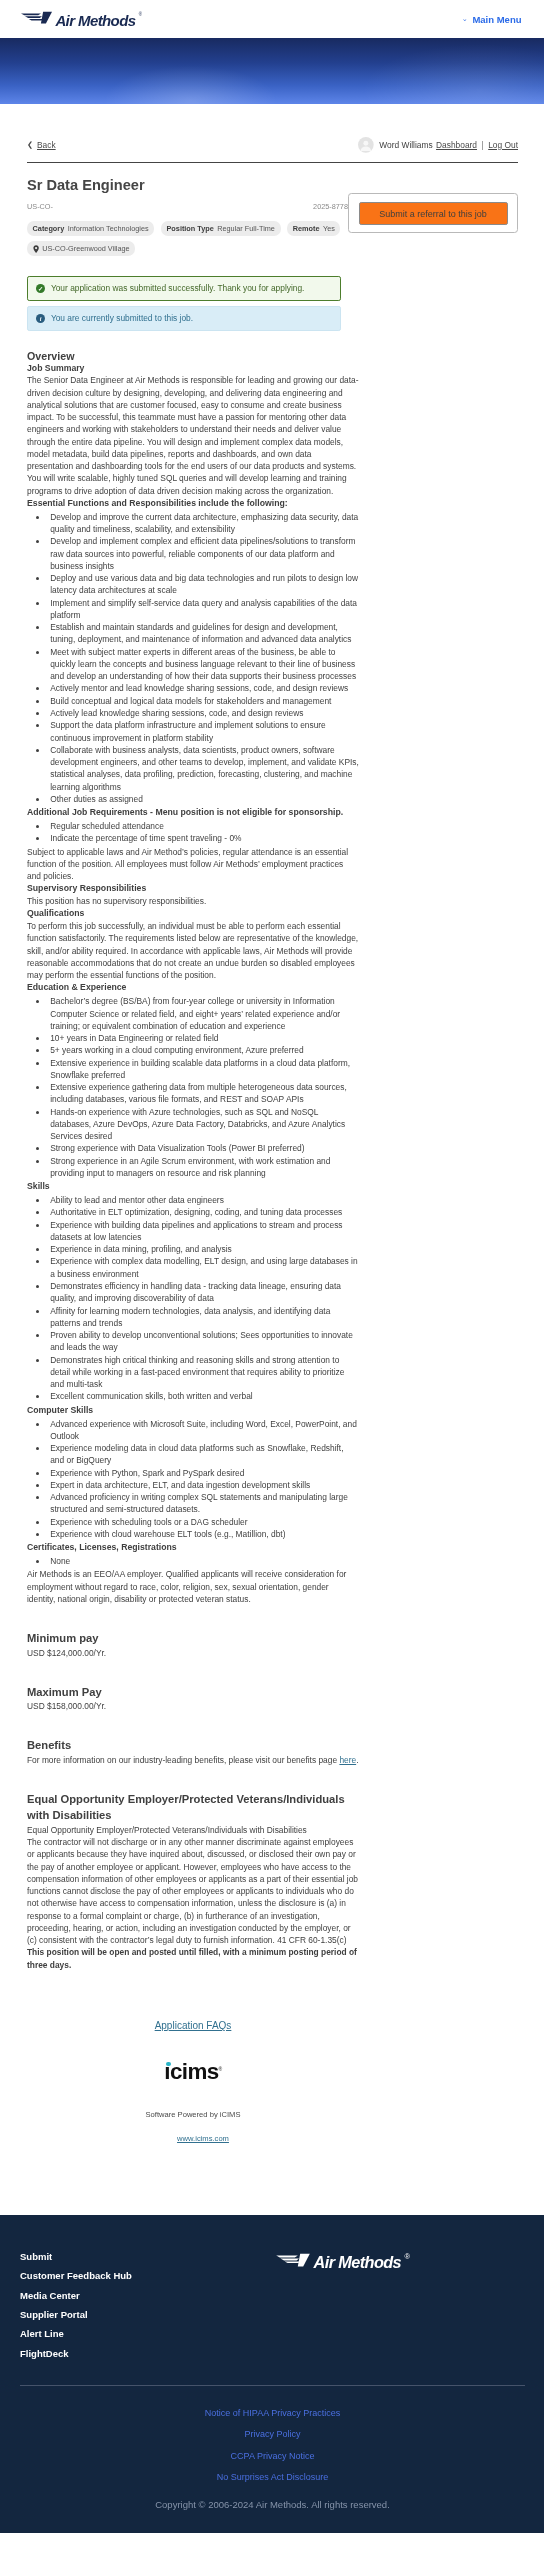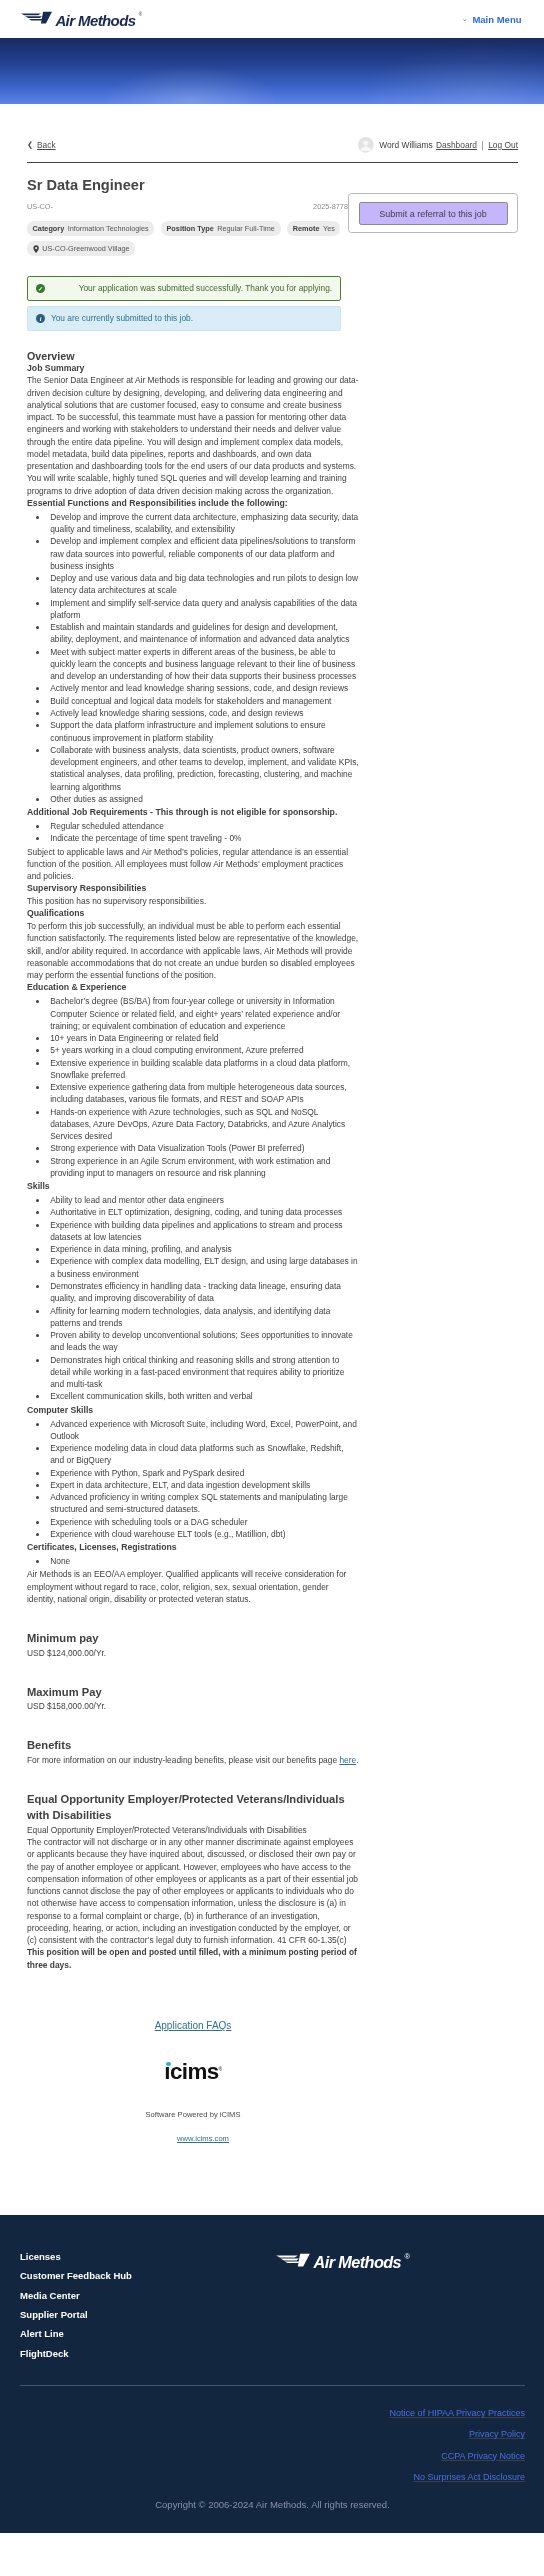--- a/index.html
+++ b/index.html
@@ -36,24 +36,24 @@
   .job-head { display:flex; margin-top:14.6px; }
   .job-left { width:321px; flex:none; }
   h1.job-title { font-size:14.6px; font-weight:700; color:#464646; margin:0 0 9px 0; }
   .meta-row { display:flex; justify-content:space-between; font-size:7.3px; color:#8a8a8a; margin-bottom:10px; }
   .tags { display:flex; gap:6.7px; margin-bottom:5.6px; flex-wrap:wrap; }
   .tag { background:#ececec; border-radius:7px; padding:2.8px 5.6px; font-size:7.3px; color:#555; display:flex; gap:3.4px; align-items:center; }
   .tag b { color:#3c3c3c; }
   .pin-icon { width:6.2px; height:8.4px; flex:none; }
 
   .referral-card { margin-left:auto; width:179px; height:40px; border:0.6px solid #b9b9b9; border-radius:3.4px; padding:8.4px 9.5px; margin-top:15.7px; background:#fff; }
-  .referral-btn { width:100%; height:22.4px; background:#c4b5fd; border:0.6px solid #8a8a8a; border-radius:2.2px; font-size:9px; color:#3f3f3f; font-family:"Liberation Sans",sans-serif; cursor:pointer; }
+  .referral-btn { width:100%; height:22.4px; background:#f97316; border:0.6px solid #8a8a8a; border-radius:2.2px; font-size:9px; color:#3f3f3f; font-family:"Liberation Sans",sans-serif; cursor:pointer; }
 
   .alert { width:314px; border-radius:2.2px; padding:6.2px 7.8px; font-size:8.4px; display:flex; align-items:center; gap:5.6px; }
-  .alert-success { margin-top:14.6px; background:#f2f9ec; border:0.6px solid #4c7d2c; color:#44682a;justify-content:space-between; }
+  .alert-success { margin-top:14.6px; background:#f2f9ec; border:0.6px solid #4c7d2c; color:#44682a; }
   .alert-info { margin-top:5.6px; background:#d9edf7; border:0.6px solid #cbe4f1; color:#31708f; }
   .badge-icon { width:9.5px; height:9.5px; border-radius:50%; color:#fff; font-size:6.2px; line-height:9.5px; text-align:center; flex:none; font-weight:700; }
   .badge-check { background:#357a2b; }
   .badge-info { background:#2a5d7f; font-style:italic; font-family:"Liberation Serif",serif; }
 
   h2.sec { font-size:10.7px; font-weight:700; color:#404040; margin:19px 0 0 0; }
   .desc { width:332px; font-size:8.4px; line-height:1.46; color:#3f3f3f; }
   .desc p { margin:0; }
   .bold { font-weight:700; }
   .sub-head { font-weight:700; font-size:8.7px; }
@@ -76,21 +76,21 @@
 
   
   .spacer { height:72px; }
   .site-footer { background:#13263f; padding:36px 20px 0 20px; height:318px; }
   .footer-top { display:flex; }
   .footer-links { display:flex; flex-direction:column; gap:8.4px; }
   .f-link { color:#ffffff; font-weight:700; font-size:9.5px; text-decoration:none; }
   .footer-logo { margin-left:auto; margin-right:115px; display:flex; align-items:flex-start; gap:3.4px; color:#fff; margin-top:1.1px; }
   .footer-logo .logo-text { font-size:16.3px; color:#fff; }
   .footer-divider { border:none; border-top:0.6px solid #45536a; margin:26px 0 0 0; }
-  .legal { text-align:right; margin-top:22.4px; display:flex; flex-direction:column; gap:11.2px;text-decoration:underline; }
+  .legal { text-align:center; margin-top:22.4px; display:flex; flex-direction:column; gap:11.2px; }
   .legal a { color:#4a6fe0; font-size:9px; text-decoration:none; }
   .copyright { text-align:center; color:#8593a9; font-size:9.5px; margin-top:17px; }
 </style>
 </head>
 <body>
 
 <div class="page">
 
   <header class="site-header">
     <div class="logo">
@@ -181,31 +181,31 @@
     <div class="desc">
       <p class="sub-head mt2">Job Summary</p>
       <p>The Senior Data Engineer at Air Methods is responsible for leading and growing our data-driven decision culture by designing, developing, and delivering data engineering and analytical solutions that are customer focused, easy to consume and create business impact. To be successful, this teammate must have a passion for mentoring other data engineers and working with stakeholders to understand their needs and deliver value through the entire data pipeline. You will design and implement complex data models, model metadata, build data pipelines, reports and dashboards, and own data presentation and dashboarding tools for the end users of our data products and systems. You will write scalable, highly tuned SQL queries and will develop learning and training programs to drive adoption of data driven decision making across the organization.</p>
 
       <p class="sub-head mt1">Essential Functions and Responsibilities include the following:</p>
       <ul>
           <li>Develop and improve the current data architecture, emphasizing data security, data quality and timeliness, scalability, and extensibility</li>
           <li>Develop and implement complex and efficient data pipelines/solutions to transform raw data sources into powerful, reliable components of our data platform and business insights</li>
           <li>Deploy and use various data and big data technologies and run pilots to design low latency data architectures at scale</li>
           <li>Implement and simplify self-service data query and analysis capabilities of the data platform</li>
-          <li>Establish and maintain standards and guidelines for design and development, ability, deployment, and maintenance of information and advanced data analytics</li>
+          <li>Establish and maintain standards and guidelines for design and development, tuning, deployment, and maintenance of information and advanced data analytics</li>
           <li>Meet with subject matter experts in different areas of the business, be able to quickly learn the concepts and business language relevant to their line of business and develop an understanding of how their data supports their business processes</li>
           <li>Actively mentor and lead knowledge sharing sessions, code, and design reviews</li>
           <li>Build conceptual and logical data models for stakeholders and management</li>
           <li>Actively lead knowledge sharing sessions, code, and design reviews</li>
           <li>Support the data platform infrastructure and implement solutions to ensure continuous improvement in platform stability</li>
           <li>Collaborate with business analysts, data scientists, product owners, software development engineers, and other teams to develop, implement, and validate KPIs, statistical analyses, data profiling, prediction, forecasting, clustering, and machine learning algorithms</li>
           <li>Other duties as assigned</li>
         </ul>
 
-      <p class="sub-head mt1">Additional Job Requirements - This through is not eligible for sponsorship.</p>
+      <p class="sub-head mt1">Additional Job Requirements - Menu position is not eligible for sponsorship.</p>
       <ul>
           <li>Regular scheduled attendance</li>
           <li>Indicate the percentage of time spent traveling - 0%</li>
         </ul>
 
       <p class="mt3">Subject to applicable laws and Air Method’s policies, regular attendance is an essential function of the position.  All employees must follow Air Methods’ employment practices and policies.</p>
       <p class="sub-head">Supervisory Responsibilities</p>
       <p>This position has no supervisory responsibilities.</p>
       <p class="sub-head">Qualifications</p>
       <p>To perform this job successfully, an individual must be able to perform each essential function satisfactorily.  The requirements listed below are representative of the knowledge, skill, and/or ability required.  In accordance with applicable laws, Air Methods will provide reasonable accommodations that do not create an undue burden so disabled employees may perform the essential functions of the position.</p>
@@ -279,21 +279,21 @@
       <a href="#" class="link icims-site">www.icims.com</a>
     </div>
 
   </div>
 
   <div class="spacer"></div>
 
   <footer class="site-footer">
     <div class="footer-top">
       <nav class="footer-links">
-          <a href="#" class="f-link">Licenses</a>
+          <a href="#" class="f-link">Submit</a>
           <a href="#" class="f-link">Customer Feedback Hub</a>
           <a href="#" class="f-link">Media Center</a>
           <a href="#" class="f-link">Supplier Portal</a>
           <a href="#" class="f-link">Alert Line</a>
           <a href="#" class="f-link">FlightDeck</a>
         </nav>
       <div class="footer-logo">
         <svg width="34" height="18" viewBox="0 0 56 30" fill="#ffffff" xmlns="http://www.w3.org/2000/svg">
           <polygon points="0,6 36,6 31,9 6,9"></polygon>
           <polygon points="7,11 38,11 34,14 13,14"></polygon>

